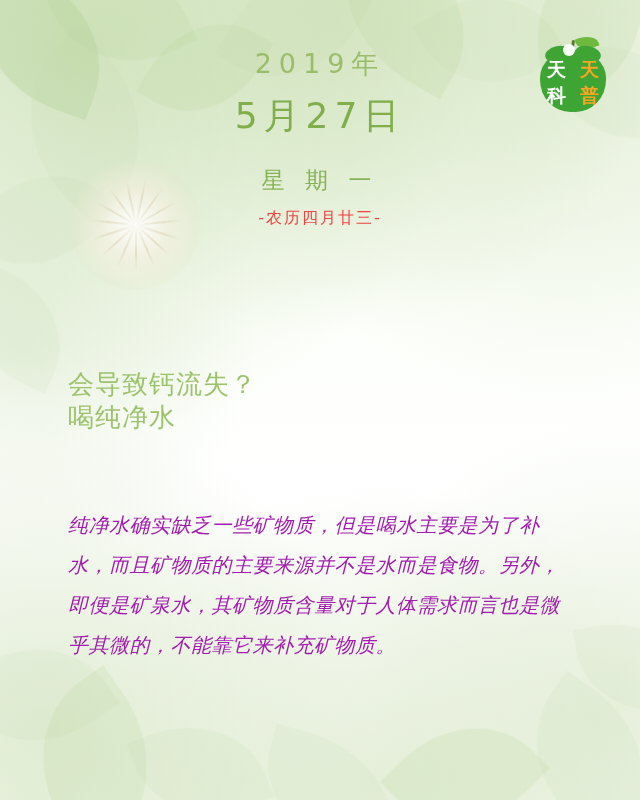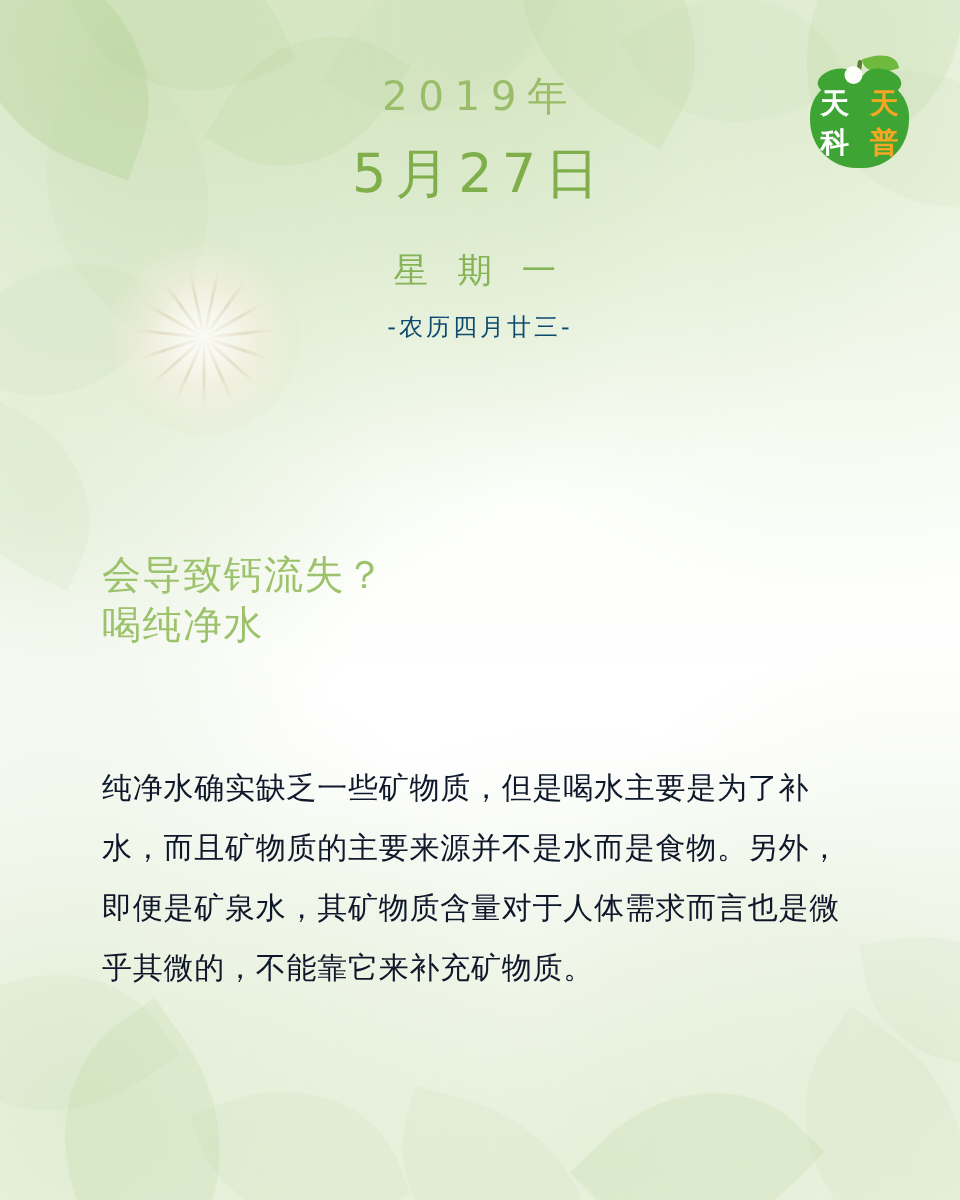--- a/index.html
+++ b/index.html
@@ -170,27 +170,27 @@
     letter-spacing: 6px;
     color: #7fae4a;
     font-family: "DejaVu Sans", sans-serif;
     margin-bottom: 24px;
     font-weight: 500;
   }
   .date-week {
     font-size: 23px;
     letter-spacing: 7px;
     color: #86b356;
-    font-family: Liberation Serif, serif;
+    font-family: Liberation Sans, sans-serif;
     margin-bottom: 12px;
   }
   .date-lunar {
     font-size: 16px;
     letter-spacing: 2px;
-    color: #0c4a6e;
+    color: #ef4444;
     font-family: "DejaVu Sans", sans-serif;
   }
 
   
   .article {
     position: absolute;
     left: 68px;
     top: 338px;
     width: 510px;
   }
@@ -202,24 +202,25 @@
     line-height: 1.25;
     font-weight: 500;
   }
   .title-line.second {
     margin-top: 30px;
   }
   .body-text {
     margin-top: 72px;
     font-size: 20px;
     line-height: 40px;
-    color: #0f172a;
+    color: #a21caf;
     font-family: "DejaVu Sans", sans-serif;
     letter-spacing: 0.5px;
     width: 500px;
+    font-style: italic;
   }
 </style>
 </head>
 <body>
 
 <div class="poster">
 
   <div class="bg-layer">
     <div class="bg-wash"></div>
 

